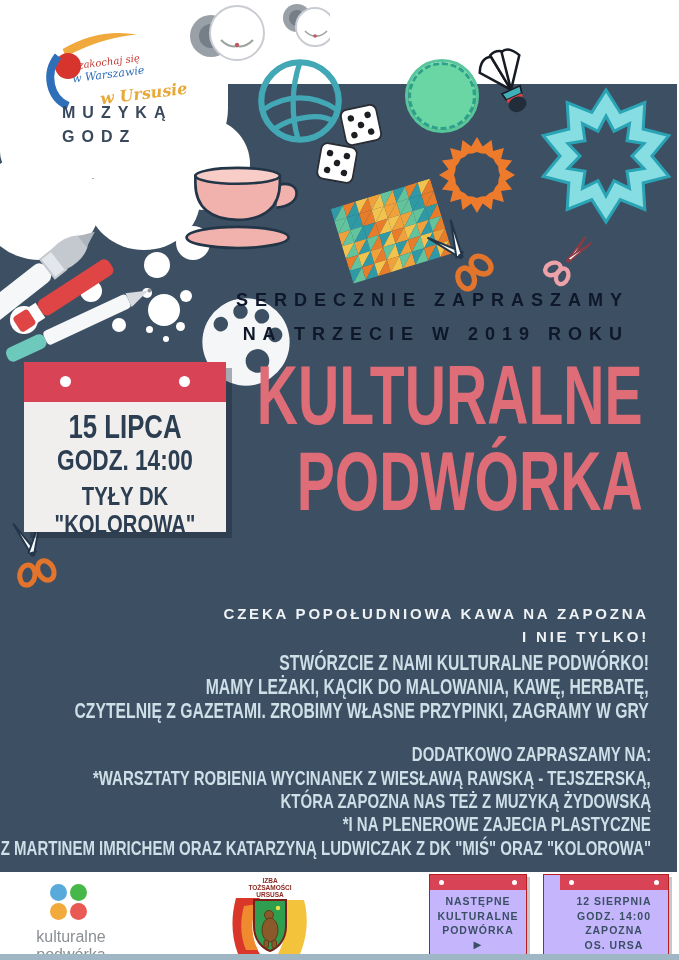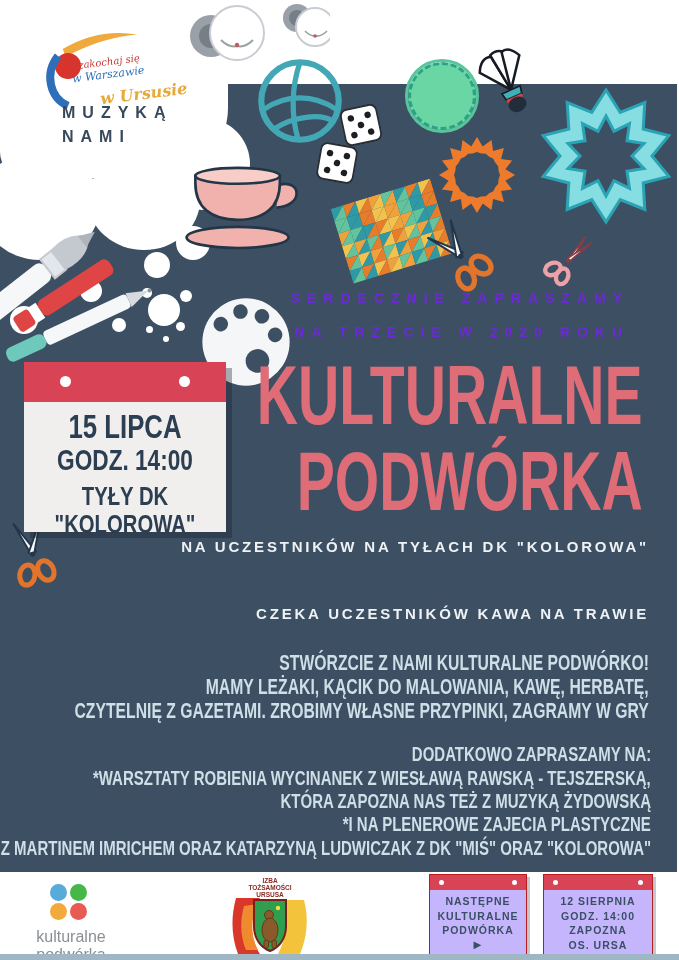--- a/index.html
+++ b/index.html
@@ -7,21 +7,21 @@
           font-family:"Liberation Sans",sans-serif;margin:0 auto;}
   .abs{position:absolute;}
   .navy{position:absolute;left:0;top:82px;width:677px;height:790px;background:#3d5063;border-right:2px solid #fff;}
   
   .blob{position:absolute;background:#fff;border-radius:50%;}
   .band{position:absolute;left:0;top:0;width:679px;height:84px;background:#fff;}
   .splashrect{position:absolute;left:0;top:80px;width:228px;height:98px;background:#fff;border-radius:0 0 70px 26px;}
   
   .t{position:absolute;white-space:nowrap;}
   .wstep{color:#39495c;font-size:16px;font-weight:700;letter-spacing:7px;}
-  .inv{color:#6d28d9;font-size:14px;font-weight:700;letter-spacing:7px;text-align:right;}
+  .inv{color:#0f172a;font-size:18px;font-weight:700;letter-spacing:7px;text-align:right;}
   .title-line{color:#de6d77;font-size:84px;font-weight:700;line-height:86px;text-align:right;
               transform:scale(.68,1);transform-origin:100% 0;}
   .det{color:#eef2f4;font-size:15px;font-weight:700;letter-spacing:2.8px;text-align:right;line-height:22.5px;}
   .hl{color:#cfdfe7;font-size:21px;font-weight:700;line-height:24px;text-align:right;
       transform:scale(.75,1.05);transform-origin:100% 0;}
   .ex{color:#cfdfe7;font-size:20px;font-weight:700;line-height:23.5px;text-align:right;
       transform:scale(.75,1.05);transform-origin:100% 0;}
   
   .cal{position:absolute;background:#f0efed;box-shadow:6px 6px 0 rgba(22,32,46,.35);}
   .cal-head{position:relative;width:100%;background:#d84355;}
@@ -73,21 +73,21 @@
       <path d="M34,22 Q72,6 110,18 Q74,16 36,30 Z" fill="#f0a93c" transform="rotate(-8 70 20)"></path>
       <circle cx="40" cy="44" r="13" fill="#d8342e"></circle>
       <path d="M30,34 C16,52 22,76 40,84" stroke="#2f6fba" stroke-width="8" fill="none"></path>
     </svg>
     <span class="script" style="left:50px;top:34px;font-size:10px;color:#c43a32;transform:rotate(-7deg);">zakochaj się</span>
     <span class="script" style="left:44px;top:46px;font-size:11px;color:#2f6fba;transform:rotate(-7deg);">w Warszawie</span>
     <span class="script" style="left:72px;top:62px;font-size:16px;font-weight:700;color:#e8a93b;transform:rotate(-7deg);">w Ursusie</span>
   </div>
 
   <div class="t wstep" style="left:62px;top:104px;">MUZYKĄ</div>
-  <div class="t wstep" style="left:62px;top:128px;">NAMI</div>
+  <div class="t wstep" style="left:62px;top:128px;">GODZ</div>
 
   <svg class="abs" style="left:185px;top:0;" width="145" height="72">
     <circle cx="26" cy="36" r="21" fill="#9aa0a7"></circle>
       <circle cx="26" cy="36" r="12" fill="#767e88"></circle>
     <circle cx="52" cy="33" r="27" fill="#fff" stroke="#c9ccd2" stroke-width="2"></circle>
     <path d="M36,40 q8,8 16,6 M68,40 q-8,8 -16,6" stroke="#9aa49c" stroke-width="2" fill="none"></path>
     <circle cx="52" cy="45" r="2.2" fill="#c05a66"></circle>
     <circle cx="112" cy="18" r="14" fill="#9aa0a7"></circle>
       <circle cx="112" cy="18" r="8" fill="#767e88"></circle>
     <circle cx="130" cy="27" r="19" fill="#fff" stroke="#c9ccd2" stroke-width="2"></circle>
@@ -302,38 +302,38 @@
     <g fill="#3d5063">
       <circle cx="32" cy="30" r="8"></circle>
         <circle cx="56" cy="21" r="8"></circle>
         <circle cx="78" cy="31" r="8"></circle>
       <circle cx="88" cy="54" r="8"></circle>
         <circle cx="63" cy="78" r="13"></circle>
     </g>
   </svg>
 
   <div class="t inv" style="right:50px;top:290px;">SERDECZNIE ZAPRASZAMY</div>
-  <div class="t inv" style="right:50px;top:324px;">NA TRZECIE W 2020 ROKU</div>
+  <div class="t inv" style="right:50px;top:324px;">NA TRZECIE W 2019 ROKU</div>
 
   <div class="t title-line" style="right:36px;top:352px;">KULTURALNE</div>
   <div class="t title-line" style="right:36px;top:438px;">PODWÓRKA</div>
 
   <div class="cal" style="left:24px;top:362px;width:202px;height:170px;">
     <div class="cal-head" style="height:40px;">
       <div class="cal-dot" style="left:36px;top:14px;width:11px;height:11px;"></div>
       <div class="cal-dot" style="right:36px;top:14px;width:11px;height:11px;"></div>
     </div>
     <div class="cal-main-text" style="font-size:33px;margin-top:6px;">15 LIPCA</div>
     <div class="cal-main-text" style="font-size:29px;">GODZ. 14:00</div>
     <div class="cal-main-text" style="font-size:26px;margin-top:7px;">TYŁY DK</div>
     <div class="cal-main-text" style="font-size:26px;">"KOLOROWA"</div>
   </div>
 
-  <div class="t det" style="right:30px;top:536px;">NA UCZESTNIKÓW NA TYŁACH DK "KOLOROWA"</div>
-  <div class="t det" style="right:30px;top:603px;">CZEKA UCZESTNIKÓW KAWA NA TRAWIE</div>
+  <div class="t det" style="right:30px;top:603px;">CZEKA POPOŁUDNIOWA KAWA NA ZAPOZNA</div>
+  <div class="t det" style="right:30px;top:626px;">I NIE TYLKO!</div>
 
   <div class="t hl" style="right:30px;top:650px;">STWÓRZCIE Z NAMI KULTURALNE PODWÓRKO!</div>
   <div class="t hl" style="right:30px;top:674px;">MAMY LEŻAKI, KĄCIK DO MALOWANIA, KAWĘ, HERBATĘ,</div>
   <div class="t hl" style="right:30px;top:698px;">CZYTELNIĘ Z GAZETAMI. ZROBIMY WŁASNE PRZYPINKI, ZAGRAMY W GRY</div>
 
   <div class="t ex" style="right:28px;top:742px;">DODATKOWO ZAPRASZAMY NA:</div>
   <div class="t ex" style="right:28px;top:766px;">*WARSZTATY ROBIENIA WYCINANEK Z WIESŁAWĄ RAWSKĄ - TEJSZERSKĄ,</div>
   <div class="t ex" style="right:28px;top:789px;">KTÓRA ZAPOZNA NAS TEŻ Z MUZYKĄ ŻYDOWSKĄ</div>
   <div class="t ex" style="right:28px;top:812px;">*I NA PLENEROWE ZAJECIA PLASTYCZNE</div>
   <div class="t ex" style="right:28px;top:836px;">Z MARTINEM IMRICHEM ORAZ KATARZYNĄ LUDWICZAK Z DK "MIŚ" ORAZ "KOLOROWA"</div>
@@ -371,21 +371,21 @@
       <div class="cal-head">
         <div class="cal-dot" style="left:9px;top:5px;width:5px;height:5px;"></div>
         <div class="cal-dot" style="right:9px;top:5px;width:5px;height:5px;"></div>
       </div>
       <div class="fcal-line" style="margin-top:4px;">NASTĘPNE</div>
       <div class="fcal-line">KULTURALNE</div>
       <div class="fcal-line">PODWÓRKA</div>
       <div class="fcal-line" style="font-size:13px;">►</div>
     </div>
 
-    <div class="fcal" style="left:543px;top:2px;width:108px;height:82px;">
+    <div class="fcal" style="left:543px;top:2px;width:108px;height:82px;padding-left:16px;">
       <div class="cal-head">
         <div class="cal-dot" style="left:9px;top:5px;width:5px;height:5px;"></div>
         <div class="cal-dot" style="right:9px;top:5px;width:5px;height:5px;"></div>
       </div>
       <div class="fcal-line" style="margin-top:4px;">12 SIERPNIA</div>
       <div class="fcal-line">GODZ. 14:00</div>
       <div class="fcal-line">ZAPOZNA</div>
       <div class="fcal-line">OS. URSA</div>
     </div>
   </div>

